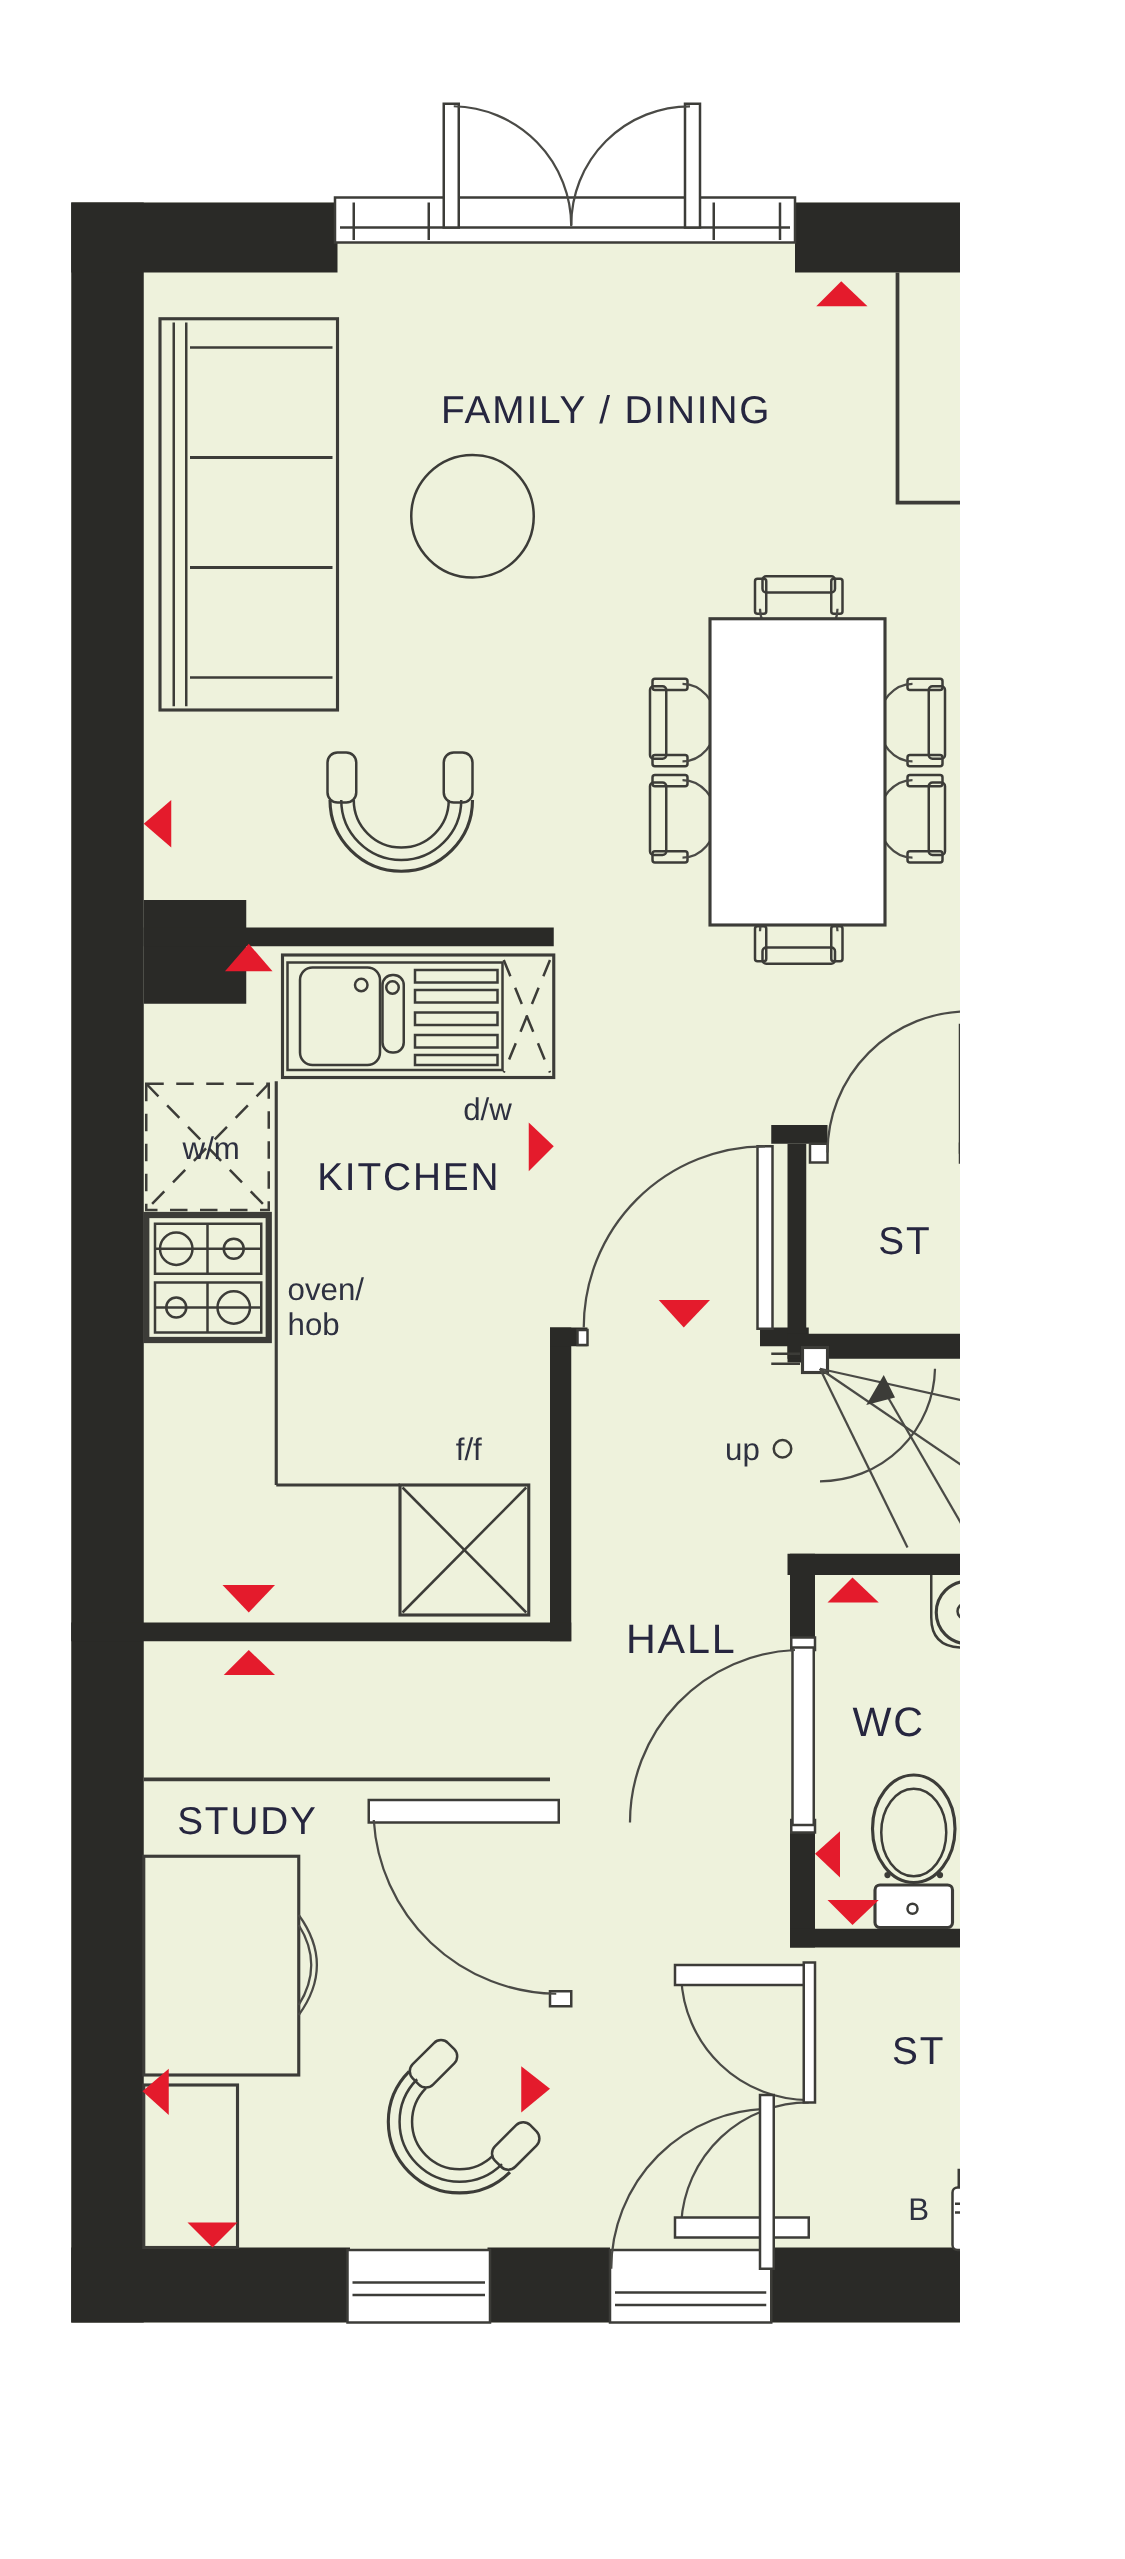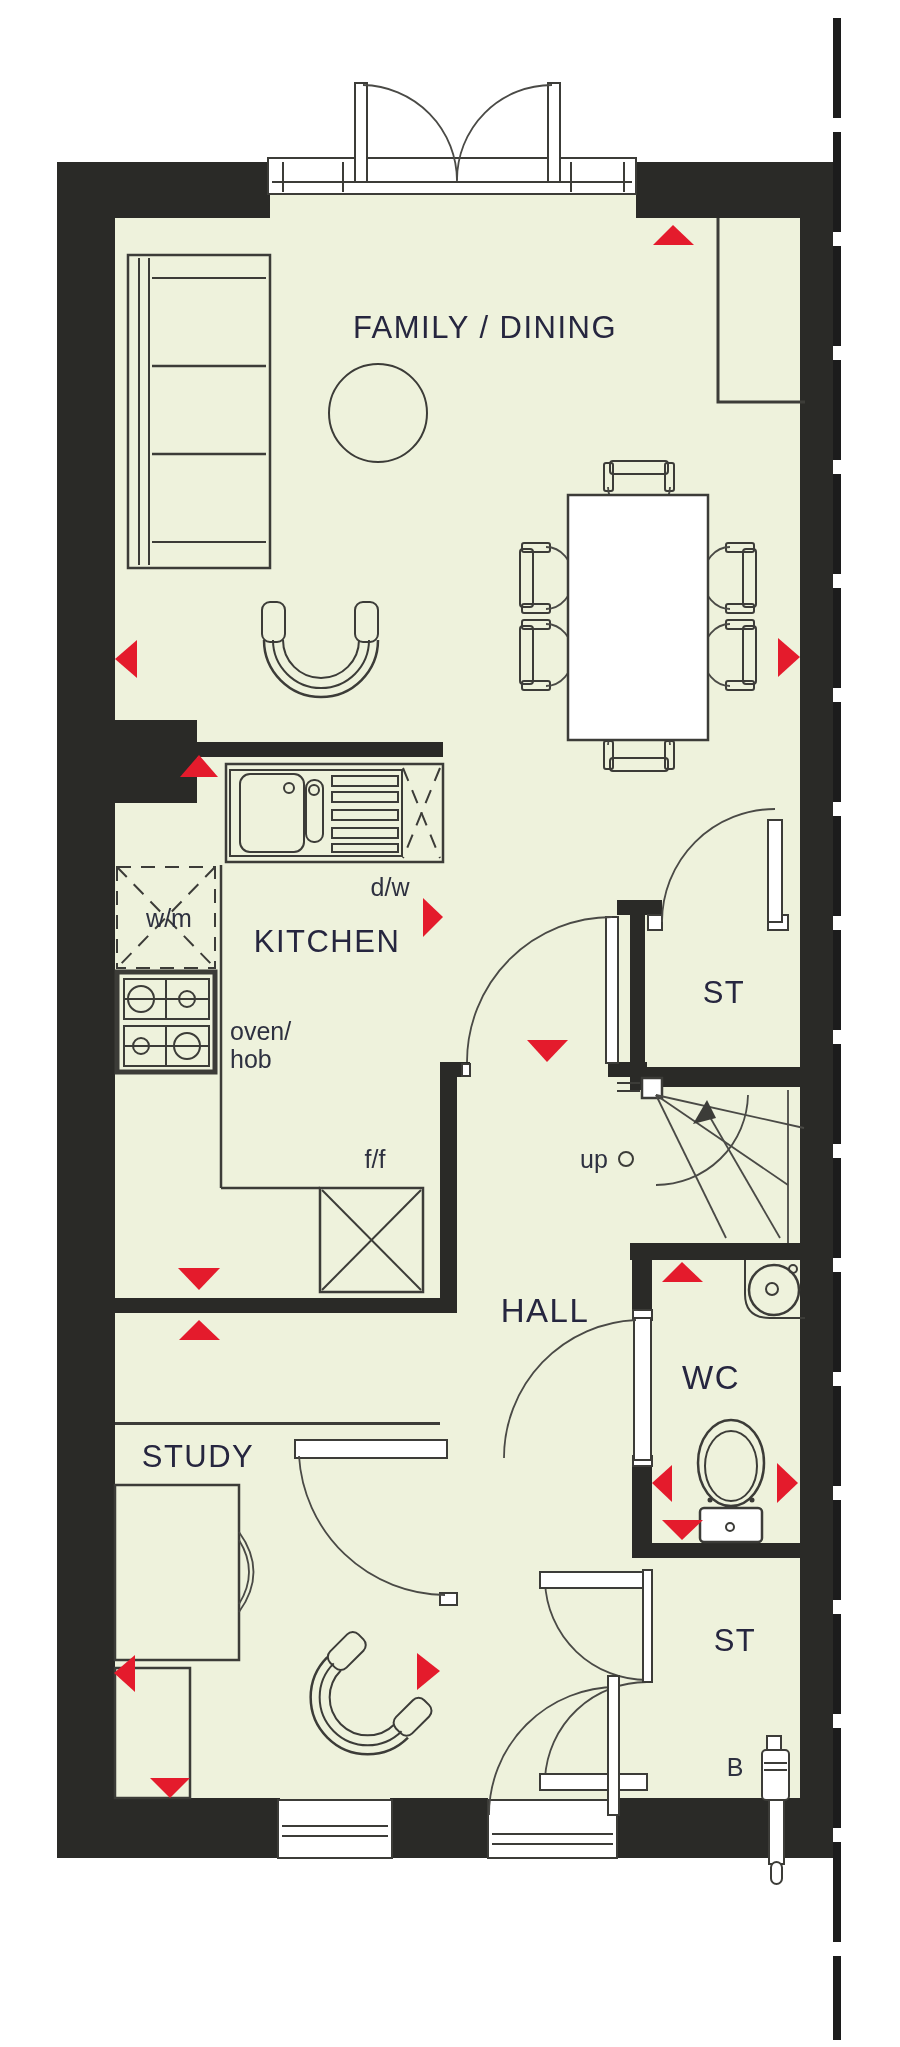--- a/index.html
+++ b/index.html
@@ -1,16 +1,16 @@
 <!DOCTYPE html>
 <html style="--floor: #eef2dc; --wall: #2a2a27; --line: #3c3c38; --marker: #e41b2c; --room-label: #26263f; --ann-label: #2e3140;"><head>
 <meta charset="utf-8">
 <style>
   html,body{margin:0;padding:0;background:#ffffff;}
-  #stage{position:relative;width:900px;height:2047px;background:#ffffff;overflow:hidden;}
+  #stage{position:relative;width:768px;height:2047px;background:#ffffff;overflow:hidden;}
   svg{position:absolute;left:0;top:0;}
   .wall{fill:var(--wall);stroke:none;}
   .floor{fill:var(--floor);stroke:none;}
   .ln{stroke:var(--line);fill:none;stroke-width:2;}
   .ln25{stroke:var(--line);fill:none;stroke-width:2.5;}
   .ln3{stroke:var(--line);fill:none;stroke-width:3;}
   .bold5{stroke:var(--line);fill:none;stroke-width:5;}
   .wfill{fill:#ffffff;stroke:var(--line);stroke-width:2;}
   .wfill25{fill:#ffffff;stroke:var(--line);stroke-width:2.5;}
   .dash{stroke:var(--line);fill:none;stroke-width:2;stroke-dasharray:14 10;}

